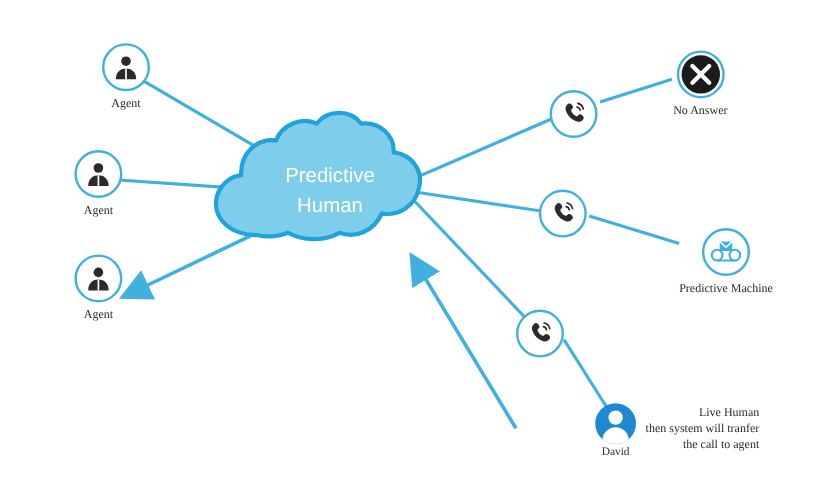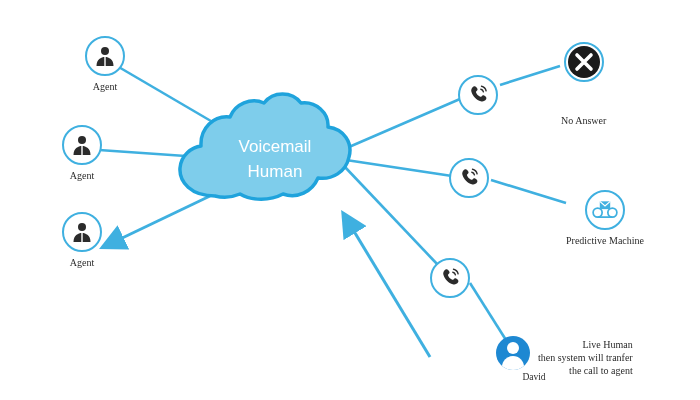--- a/index.html
+++ b/index.html
@@ -99,21 +99,20 @@
     background: #ffffff;
   }
   .human-name {
     position: absolute;
     top: 36px;
     left: 0;
     width: 34px;
     text-align: center;
     font-size: 9.5px;
     color: #2b2b2b;
-    margin-left: 21px;
   }
   .human-text {
     margin-left: 8px;
     margin-top: 2px;
     color: #2b2b2b;
   }
 </style>
 </head>
 <body>
 
@@ -145,21 +144,21 @@
       <path d="M215,196 C191,196 179,182 180,168 C181,155 192,147 201,146
                C200,128 214,115 230,117 C235,104 251,97 264,103
                C273,91 292,91 301,103 C316,101 329,113 328,127
                C344,129 353,143 349,157 C346,172 332,180 318,178
                C312,192 297,199 283,194 C270,201 252,201 240,194
                C233,197 223,198 215,196 Z" fill="#7ecdeb" stroke="#1fa3dc" stroke-width="3.5" stroke-linejoin="round"></path>
     </g>
   </svg>
 
   <div class="cloud-label">
-    <div>Voicemail</div>
+    <div>Predictive</div>
     <div>Human</div>
   </div>
 
   <div class="node" style="left:85px; top:36px;">
     <div class="circ">
       <svg width="24" height="24" viewBox="0 0 24 24">
         <circle cx="12" cy="7" r="4" fill="#2b2b2b"></circle>
         <path d="M3.5 22 C3.5 15.5 8 13 12 13 C16 13 20.5 15.5 20.5 22 Z" fill="#2b2b2b"></path>
         <path d="M12 13 L12 22" stroke="#ffffff" stroke-width="1.4"></path>
       </svg>
@@ -212,21 +211,21 @@
   <div class="node" style="left:430px; top:258px;">
     <div class="circ">
       <svg width="24" height="24" viewBox="0 0 24 24">
         <path d="M7.5 3.5 c1.6-1 3 0.4 3.8 1.9 0.6 1.2 0.1 1.9-0.7 2.5 -0.7 0.5-0.8 1 -0.4 1.9 0.7 1.6 2 3 3.6 3.8 0.9 0.4 1.4 0.3 1.9-0.4 0.6-0.8 1.3-1.3 2.5-0.7 1.5 0.8 2.9 2.2 1.9 3.8 -1 1.7-3.2 2.6-5.3 2 C10.5 17 6.8 13.3 5.4 8.7 4.8 6.7 5.8 4.5 7.5 3.5 Z" fill="#2b2b2b"></path>
         <path d="M15.5 3.2 a6 6 0 0 1 4.6 4.6" stroke="#2b2b2b" stroke-width="1.4" fill="none" stroke-linecap="round"></path>
         <path d="M14.8 6.2 a3.3 3.3 0 0 1 2.6 2.6" stroke="#2b2b2b" stroke-width="1.4" fill="none" stroke-linecap="round"></path>
       </svg>
     </div>
   </div>
 
-  <div class="node" style="left:561px; top:42px;gap:28px;">
+  <div class="node" style="left:561px; top:42px;">
     <div class="circ">
       <svg width="36" height="36" viewBox="0 0 36 36">
         <circle cx="18" cy="18" r="16" fill="#1b1b1b"></circle>
         <path d="M11 11 L25 25 M25 11 L11 25" stroke="#ffffff" stroke-width="3.6" stroke-linecap="round"></path>
       </svg>
     </div>
     <div class="caption">No Answer</div>
   </div>
 
   <div class="node" style="left:566px; top:190px;">

